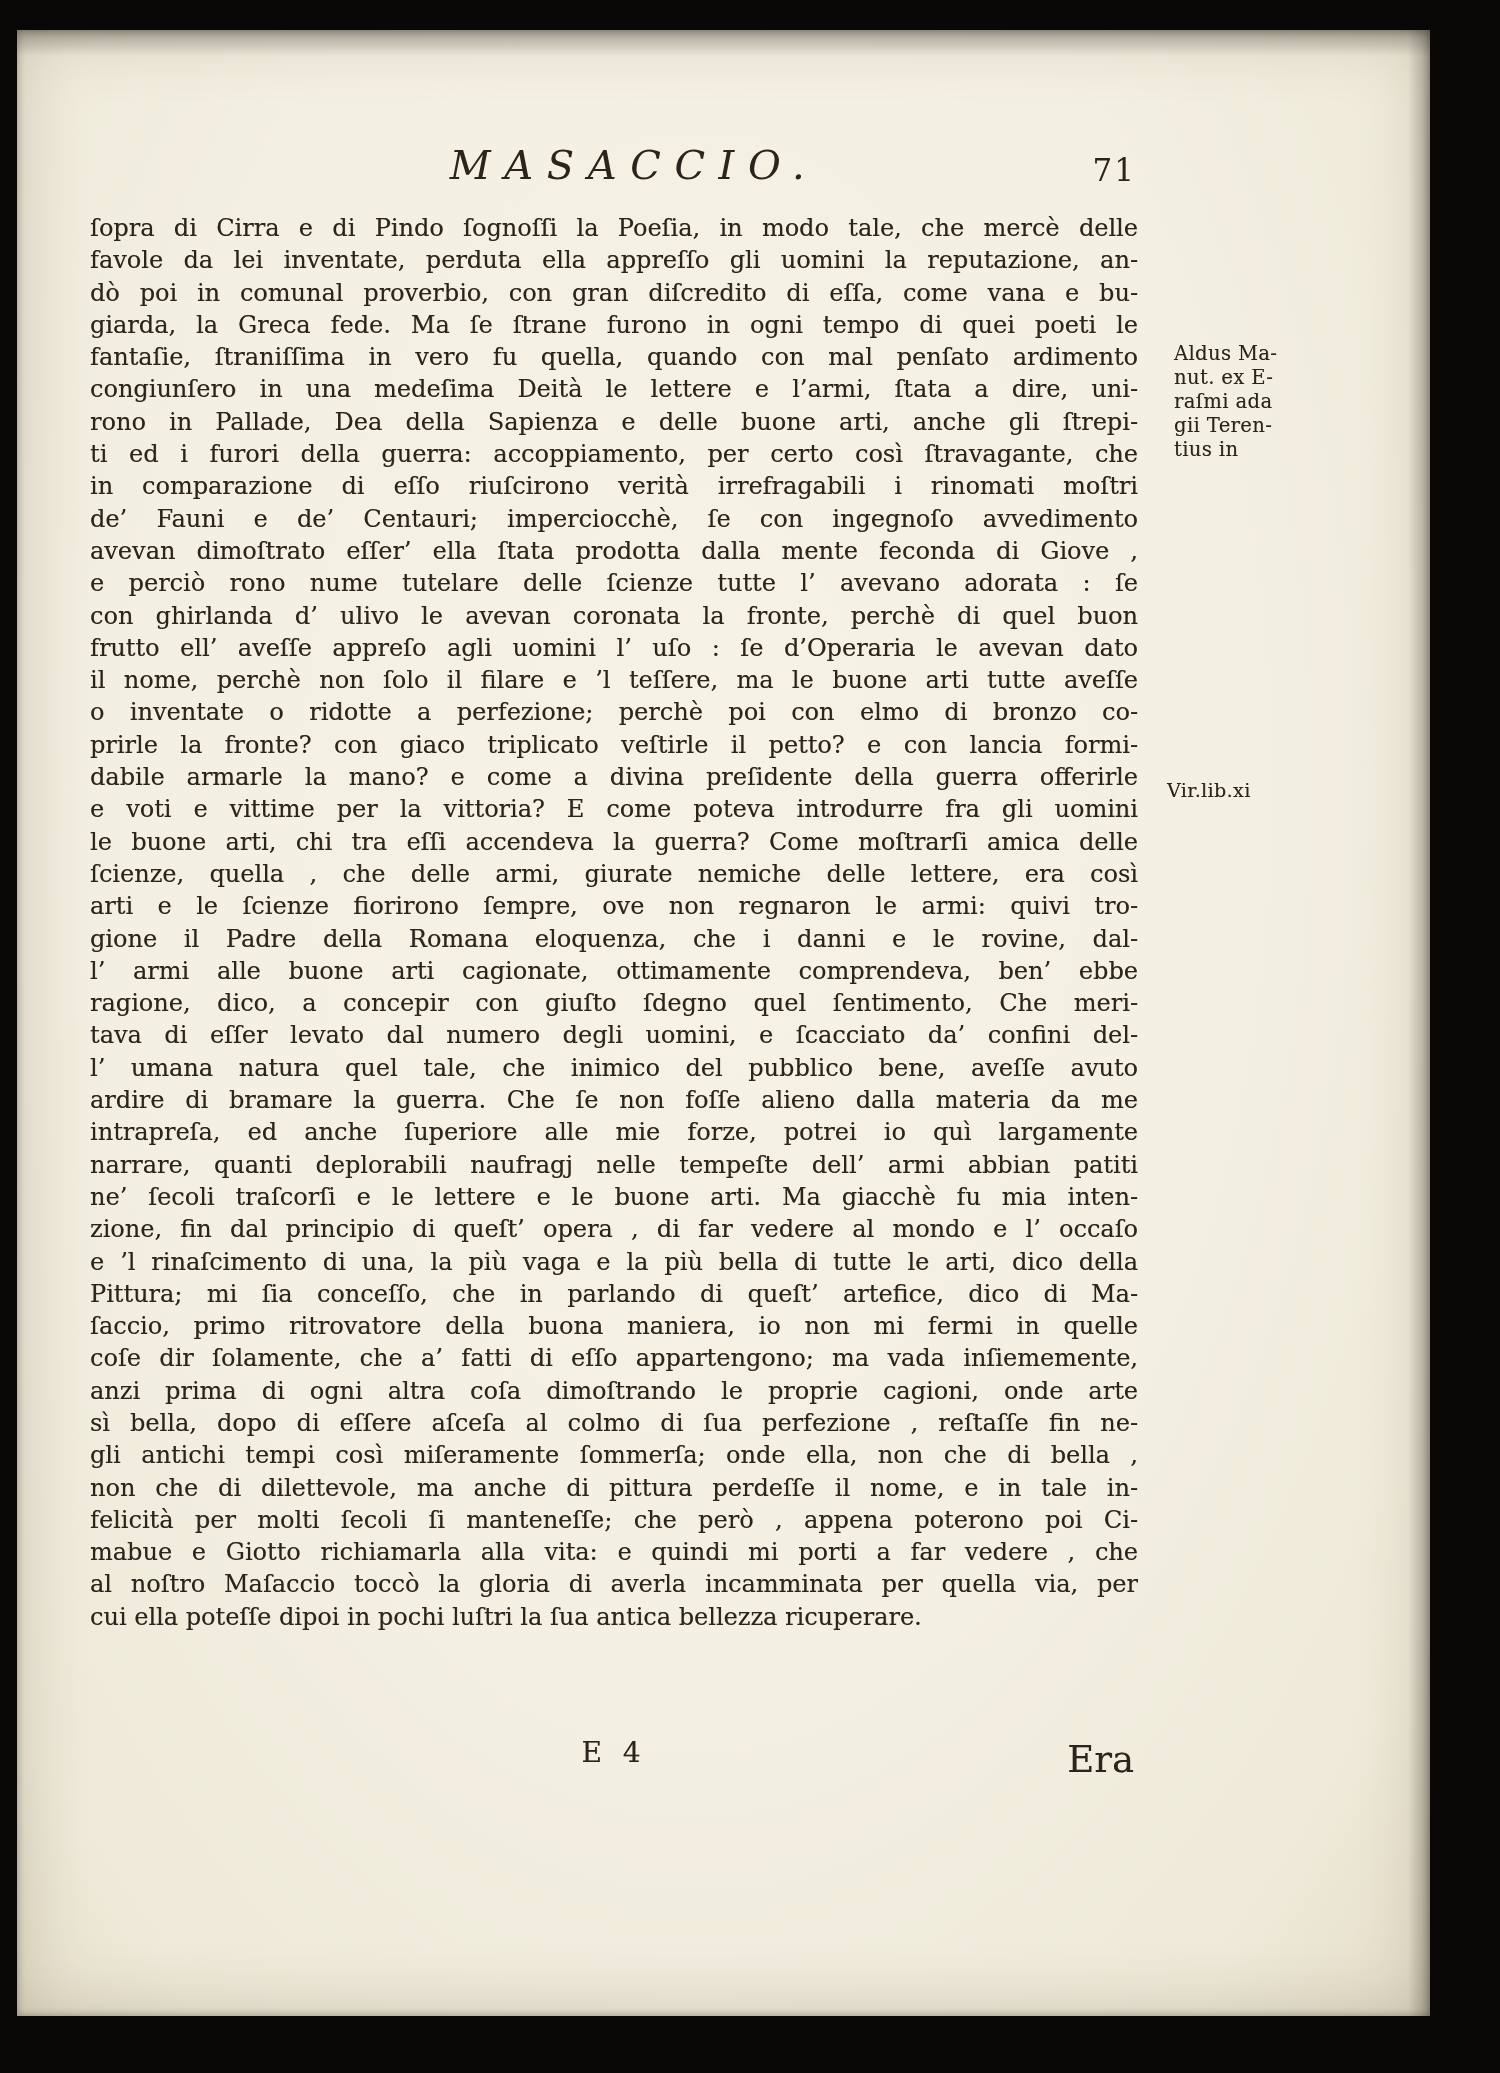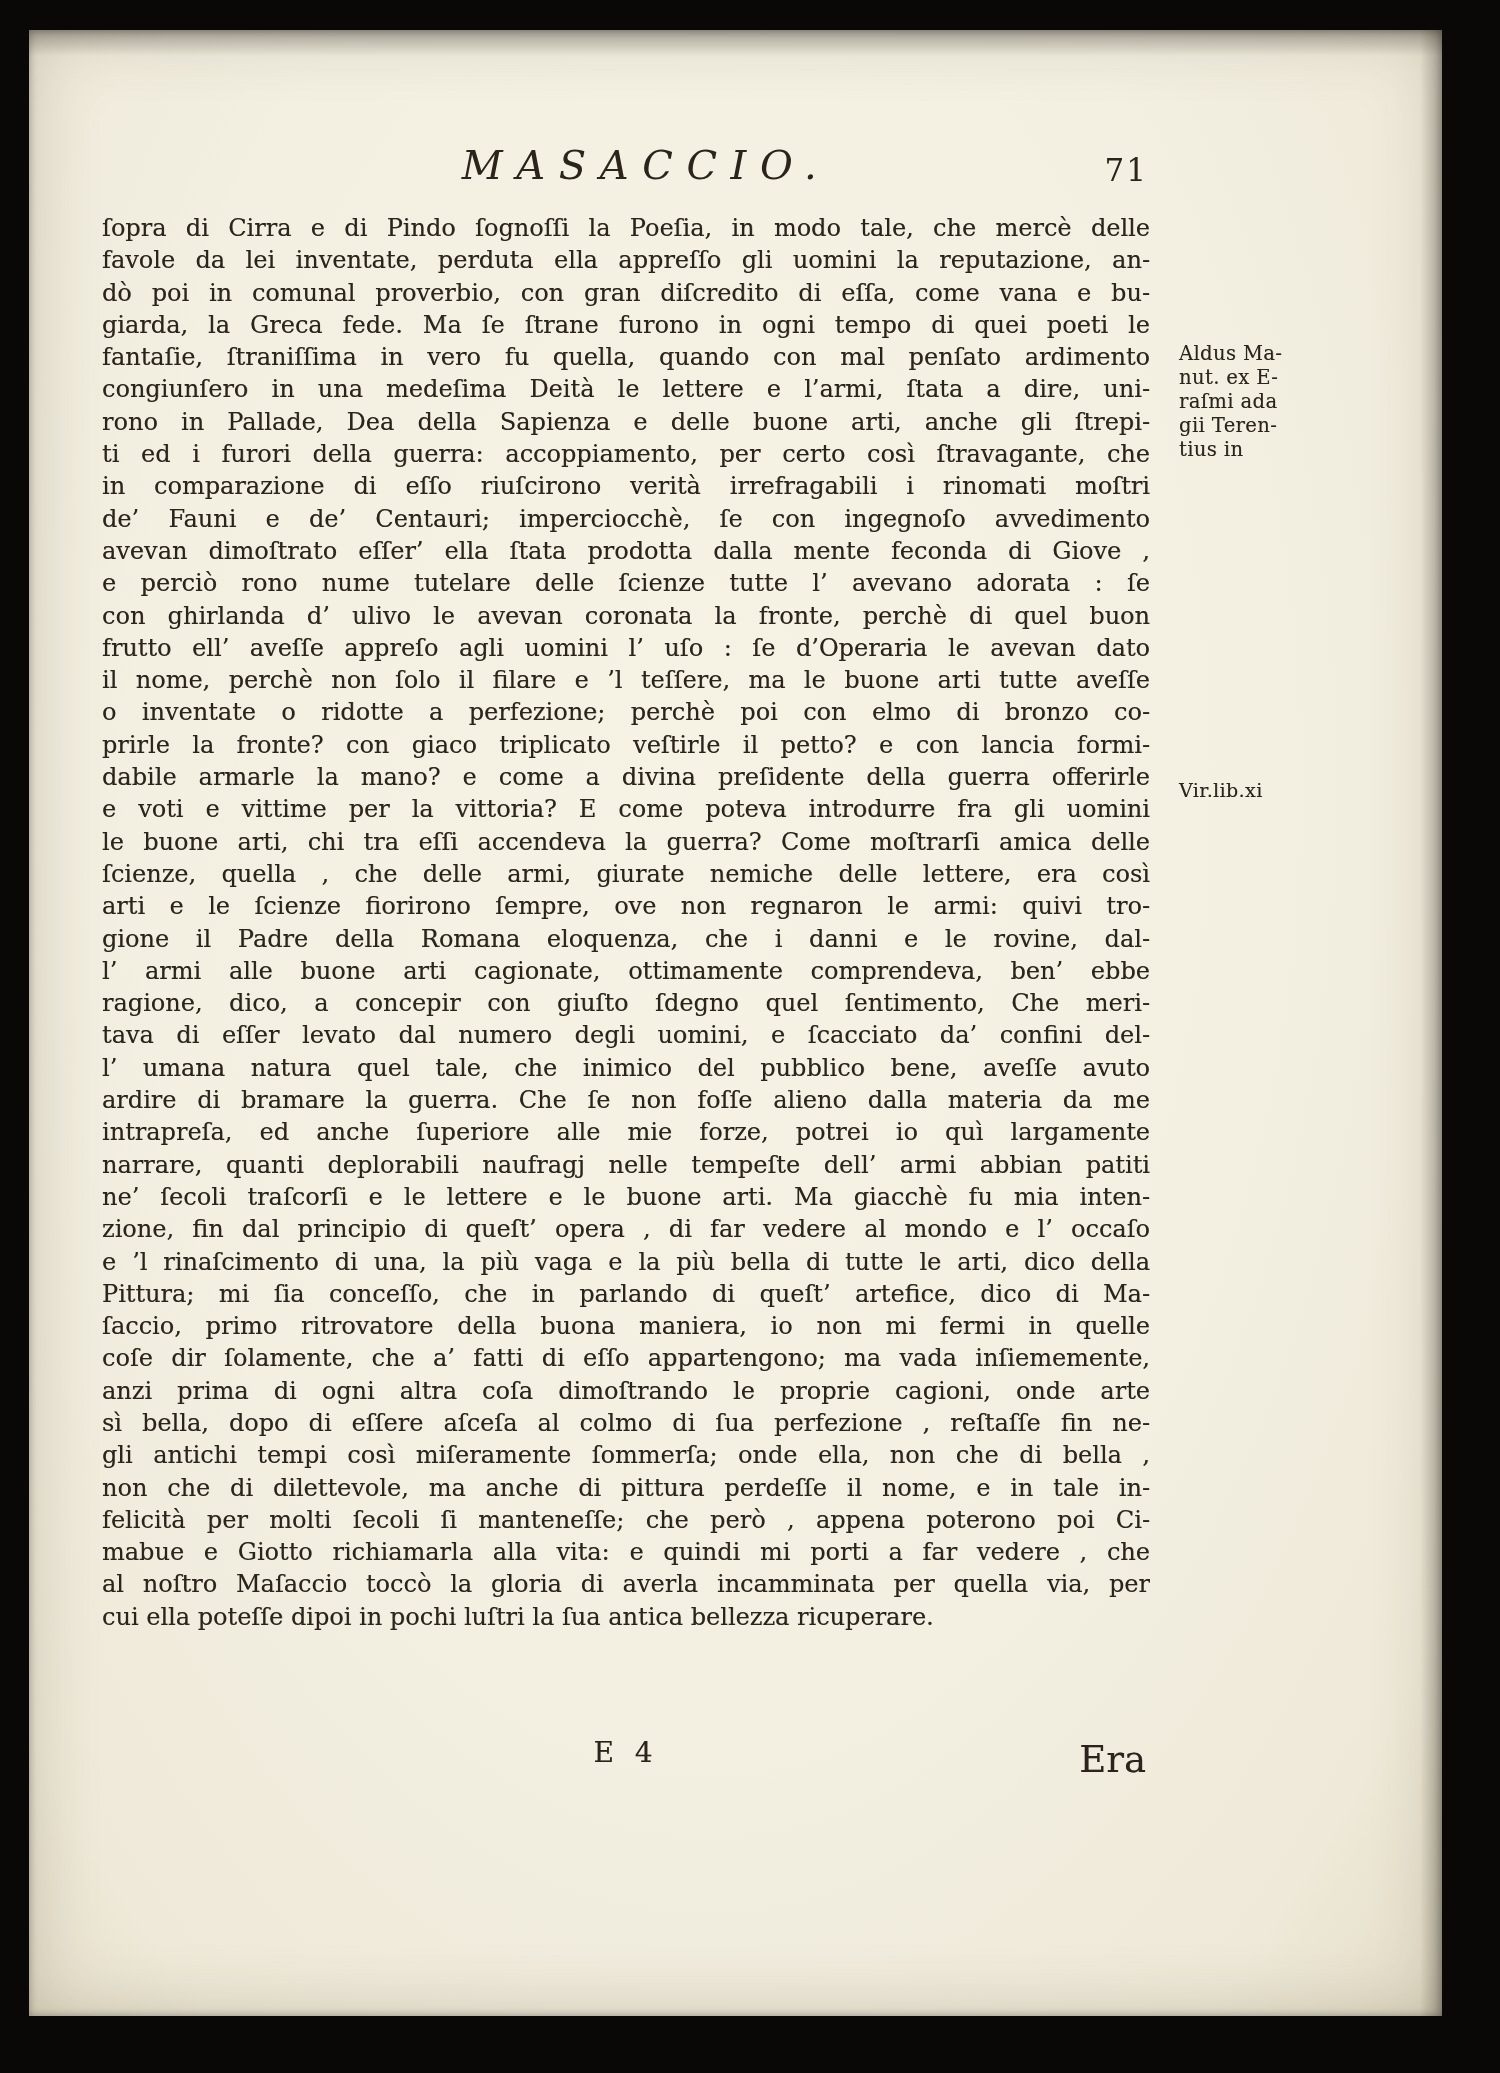--- a/index.html
+++ b/index.html
@@ -12,21 +12,21 @@
     font-family: "DejaVu Serif", serif;
   }
   .stage {
     position: relative;
     width: 1500px;
     height: 2073px;
     background: #0a0807;
   }
   .page {
     position: absolute;
-    left: 29px;
+    left: 17px;
     top: 30px;
     width: 1413px;
     height: 1986px;
     background: radial-gradient(ellipse at 48% 38%, #f6f2e4 0%, #f3efe1 55%, #eee9d8 85%, #e4ddc8 100%);
     box-shadow: inset 0 0 70px rgba(70,58,34,0.22), inset 0 0 8px rgba(0,0,0,0.35);
     color: #2b241c;
   }
   .page::before {
     content: "";
     position: absolute;
@@ -88,21 +88,21 @@
   }
   .note {
     position: absolute;
     left: 1150px;
     width: 160px;
     font-size: 19.5px;
     line-height: 24px;
     letter-spacing: 0.4px;
     text-shadow: 0.3px 0.3px 0.4px rgba(43,36,28,0.4);
   }
-  .note1 { top: 312px; }
+  .note1 { top: 312px; margin-left: 7px; }
   .note2 { top: 748px; font-size: 19px; }
   .footer {
     position: absolute;
     left: 73px;
     top: 1706px;
     width: 1048px;
     height: 44px;
   }
   .signature {
     position: absolute;

